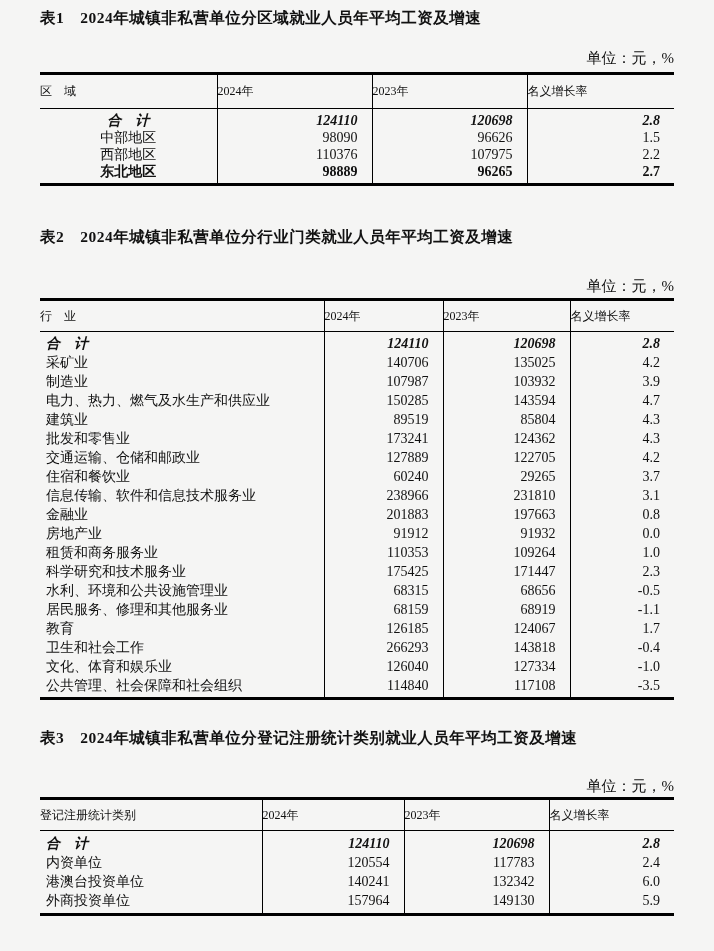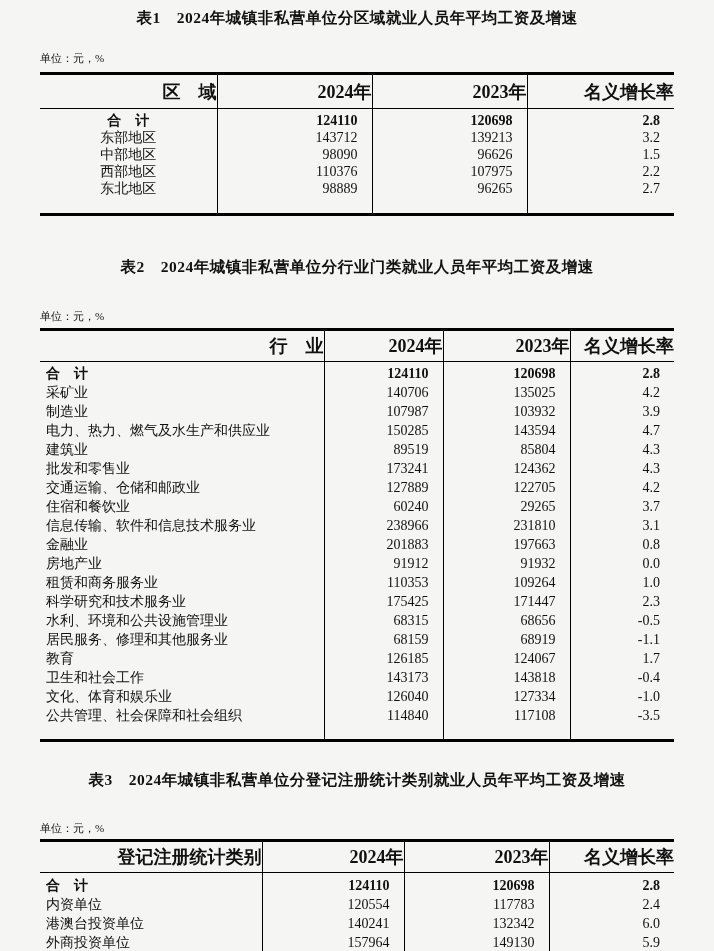--- a/index.html
+++ b/index.html
@@ -16,87 +16,86 @@
   }
   .page {
     width: 634px;
     margin: 0 0 0 40px;
     padding-top: 8px;
   }
   .tbl-title {
     margin: 0;
     font-size: 15.5px;
     font-weight: bold;
-    text-align: center;
     letter-spacing: 0.5px;
     line-height: 20px;
   }
   .unit-line {
-    font-size: 11px;
-    text-align: left;
+    font-size: 15px;
+    text-align: right;
     line-height: 16px;
   }
   
   #unit-1 { margin-top: 22px; margin-bottom: 6px; }
   #title-2 { margin-top: 41px; }
   #unit-2 { margin-top: 31px; margin-bottom: 4px; }
   #title-3 { margin-top: 28px; }
   #unit-3 { margin-top: 30px; margin-bottom: 3px; }
 
   table.tbl {
     width: 634px;
     border-collapse: collapse;
     table-layout: fixed;
     border-top: 3px solid #000;
     border-bottom: 3px solid #000;
     font-size: 14px;
   }
   table.tbl th {
-    font-weight: bold;
-    font-size: 18px;
-    text-align: right;
+    font-weight: normal;
+    font-size: 12px;
+    text-align: left;
     vertical-align: middle;
     border-bottom: 1px solid #000;
     padding: 0;
   }
   table.tbl td {
     padding: 0;
     vertical-align: middle;
     line-height: 1.22;
     white-space: nowrap;
     overflow: hidden;
   }
   table.tbl td:not(:first-child),
   table.tbl th:not(:first-child) {
     border-left: 1px solid #000;
   }
   td.num { text-align: right; padding-right: 14px !important; }
-  tr.total td { font-weight: bold; }
+  tr.total td { font-weight: bold; font-style: italic; }
 
   
   .t1 th { height: 33px; }
   .t1 td { height: 17px; font-size: 14px; }
   .t1 col.c0 { width: 177px; }
   .t1 col.c1 { width: 155px; }
   .t1 col.c2 { width: 155px; }
   .t1 col.c3 { width: 147px; }
   .t1 td.label { text-align: center; }
   .t1 tbody tr:first-child td { padding-top: 3px; }
-  .t1 tbody tr:last-child td { padding-bottom: 16px; }
+  .t1 tbody tr:last-child td { padding-bottom: 3px; font-weight: bold; }
 
   
   .t2 th { height: 30px; }
   .t2 td { height: 19px; font-size: 14px; }
   .t2 col.c0 { width: 284px; }
   .t2 col.c1 { width: 119px; }
   .t2 col.c2 { width: 127px; }
   .t2 col.c3 { width: 104px; }
   .t2 td.label { text-align: left; padding-left: 6px; }
   .t2 tbody tr:first-child td { padding-top: 2px; }
-  .t2 tbody tr:last-child td { padding-bottom: 14px; }
+  .t2 tbody tr:last-child td { padding-bottom: 2px; }
 
   
   .t3 th { height: 30px; }
   .t3 td { height: 19px; font-size: 14px; }
   .t3 col.c0 { width: 222px; }
   .t3 col.c1 { width: 142px; }
   .t3 col.c2 { width: 145px; }
   .t3 col.c3 { width: 125px; }
   .t3 td.label { text-align: left; padding-left: 6px; }
   .t3 tbody tr:first-child td { padding-top: 3px; }
@@ -125,26 +124,20 @@
         </tr>
       </thead>
       <tbody>
         <tr class="total">
           <td class="label">合　计</td>
           <td class="num">124110</td>
           <td class="num">120698</td>
           <td class="num">2.8</td>
         </tr>
         <tr>
-          <td class="label">东部地区</td>
-          <td class="num">143712</td>
-          <td class="num">139213</td>
-          <td class="num">3.2</td>
-        </tr>
-        <tr>
           <td class="label">中部地区</td>
           <td class="num">98090</td>
           <td class="num">96626</td>
           <td class="num">1.5</td>
         </tr>
         <tr>
           <td class="label">西部地区</td>
           <td class="num">110376</td>
           <td class="num">107975</td>
           <td class="num">2.2</td>
@@ -267,21 +260,21 @@
           <td class="num">-1.1</td>
         </tr>
         <tr>
           <td class="label">教育</td>
           <td class="num">126185</td>
           <td class="num">124067</td>
           <td class="num">1.7</td>
         </tr>
         <tr>
           <td class="label">卫生和社会工作</td>
-          <td class="num">143173</td>
+          <td class="num">266293</td>
           <td class="num">143818</td>
           <td class="num">-0.4</td>
         </tr>
         <tr>
           <td class="label">文化、体育和娱乐业</td>
           <td class="num">126040</td>
           <td class="num">127334</td>
           <td class="num">-1.0</td>
         </tr>
         <tr>

